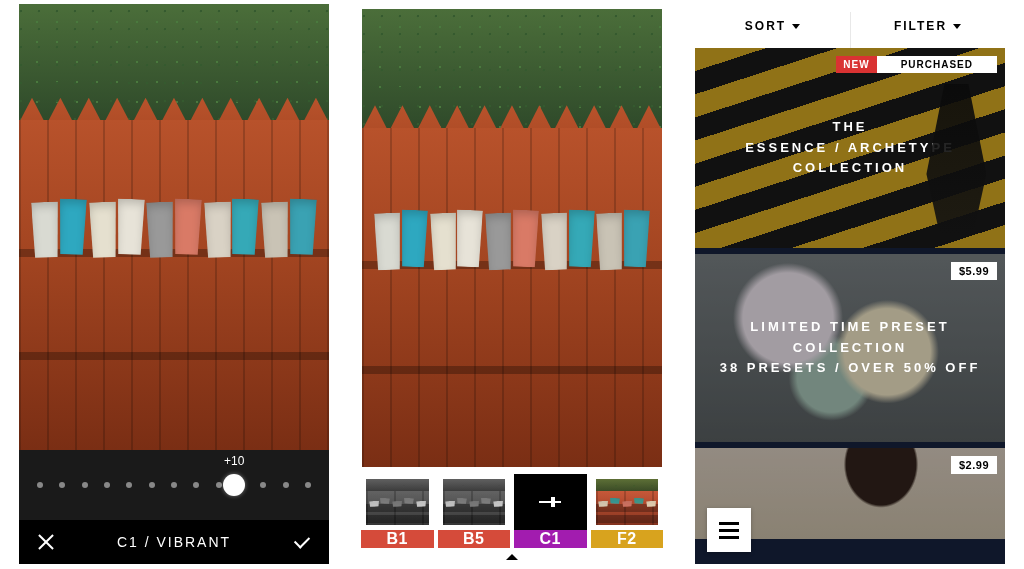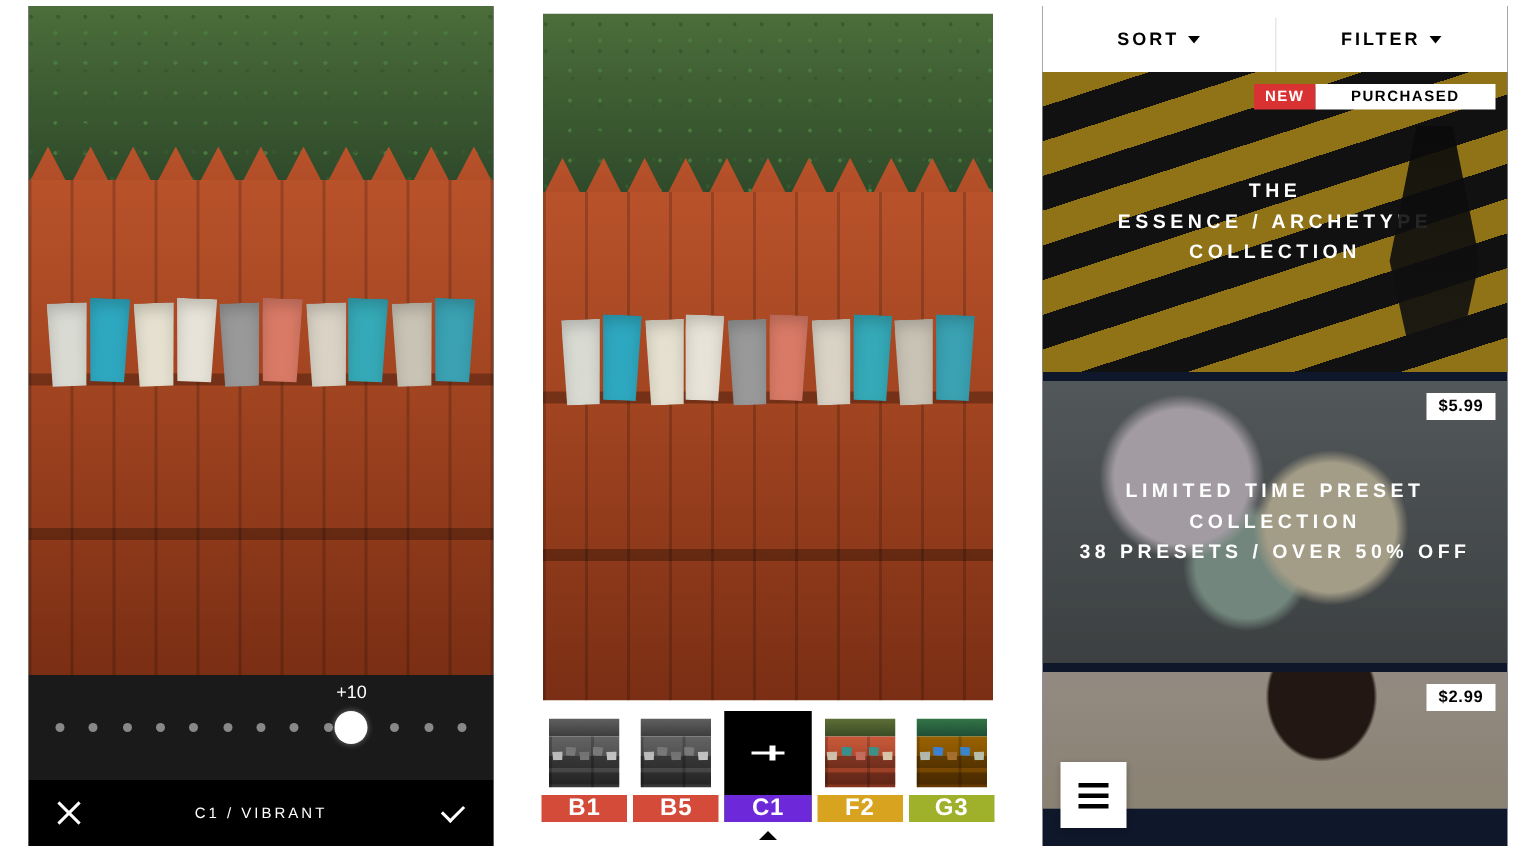--- a/index.html
+++ b/index.html
@@ -61,21 +61,21 @@
   .flags .f9{background:#3aa2b3}
 
   
   .s1 .fence-photo { flex:1; }
   .s1 .slider-panel { height: 70px; background:#1a1a1a; display:flex; flex-direction:column; justify-content:center; padding:4px 18px; }
   .s1 .slider-row { width:100%; display:flex; justify-content:space-between; align-items:center; position:relative; height:34px;}
   .s1 .dot { width:6px; height:6px; border-radius:50%; background:#888; }
   .s1 .knob { position:absolute; top:50%; transform:translate(-50%,-50%); width:22px; height:22px; border-radius:50%; background:#fff; box-shadow:0 0 4px rgba(255,255,255,.4); }
   .s1 .knob-label { position:absolute; transform:translateX(-50%); top:-14px; color:#fff; font-size:12px; }
   .s1 .bottom-bar { height:44px; background:#000; display:flex; align-items:center; justify-content:space-between; padding:0 18px; color:#fff; }
-  .s1 .preset-name { font-size:10px; letter-spacing:2px; font-weight:500; }
+  .s1 .preset-name { font-size:14px; letter-spacing:2px; font-weight:500; }
   .icon-x, .icon-check { width:18px; height:18px; display:block; }
   .icon-x { position:relative; }
   .icon-x::before,.icon-x::after{content:"";position:absolute;left:8px;top:-1px;width:2px;height:20px;background:#fff;}
   .icon-x::before{transform:rotate(45deg);} .icon-x::after{transform:rotate(-45deg);}
   .icon-check{position:relative;}
   .icon-check::after{content:"";position:absolute;left:2px;top:3px;width:12px;height:7px;border-left:2px solid #fff;border-bottom:2px solid #fff;transform:rotate(-45deg);}
 
   
   .s2 { background:#fff; }
   .s2 .fence-photo { flex:1; margin:5px; }
@@ -249,54 +249,38 @@
             <span class="f7"></span>
             <span class="f2"></span>
           </div>
         </div>
         <div class="tag" style="background:#d54b3a">B5</div>
       </div>
       <div class="preset" data-active="true">
         <div class="thumb" style="display:flex;align-items:center;justify-content:center">
           <span class="adjust-icon"></span>
         </div>
-        <div class="tag" style="background:#6d28d9;color:#fff">C1</div>
+        <div class="tag" style="background:#a21caf;color:#fff">C1</div>
       </div>
       <div class="preset" data-active="false">
         <div class="thumb warm fence-photo">
           <div class="sky"></div>
           <div class="fence"></div>
           <div class="rail rail1"></div>
           <div class="rail rail2"></div>
           <div class="flags">
             <span class="f0"></span>
             <span class="f1"></span>
             <span class="f5"></span>
             <span class="f7"></span>
             <span class="f2"></span>
           </div>
         </div>
         <div class="tag" style="background:#d8a31e">F2</div>
       </div>
-      <div class="preset" data-active="false">
-        <div class="thumb green fence-photo">
-          <div class="sky"></div>
-          <div class="fence"></div>
-          <div class="rail rail1"></div>
-          <div class="rail rail2"></div>
-          <div class="flags">
-            <span class="f0"></span>
-            <span class="f1"></span>
-            <span class="f5"></span>
-            <span class="f7"></span>
-            <span class="f2"></span>
-          </div>
-        </div>
-        <div class="tag" style="background:#9fb12b">G3</div>
-      </div>
     </div>
   <div class="caret-up">
       <span></span>
     </div>
 </div>
 
 <div class="screen s3">
   <div class="topbar" style="position:relative">
     <div class="cell">
       <span>SORT</span>

